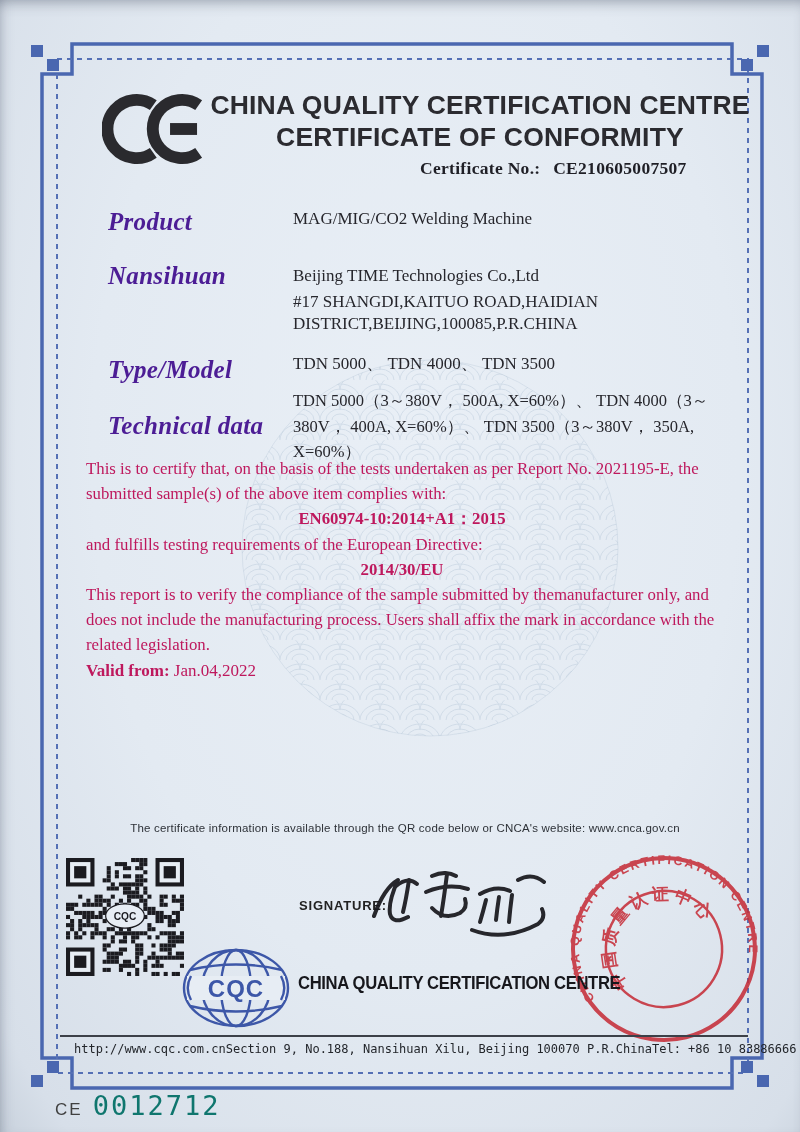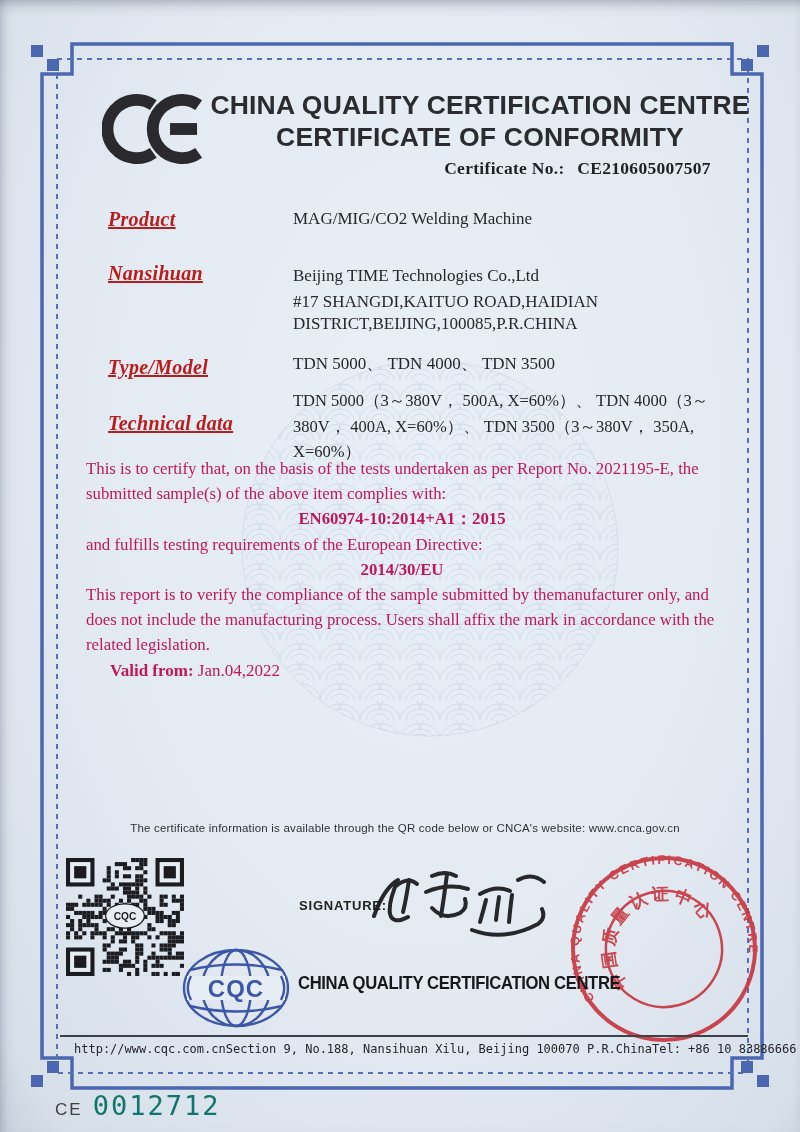--- a/index.html
+++ b/index.html
@@ -15,32 +15,32 @@
   }
   .edge-shadow{position:absolute;inset:0;pointer-events:none;
     box-shadow:inset 0 10px 14px -8px rgba(70,80,100,.45), inset 10px 0 14px -10px rgba(70,80,100,.35);}
   .abs{position:absolute;}
   
   .org-title{
     left:210px;top:90px;width:540px;text-align:center;
     font-family:"Liberation Sans", sans-serif;font-weight:bold;
     font-size:26.5px;letter-spacing:.2px;color:#2b2b30;line-height:1.2;
   }
-  .certno{left:420px;top:158px;width:315px;text-align:center;
+  .certno{left:420px;top:158px;width:315px;text-align:left;
     font-weight:bold;font-size:17.5px;color:#1f1f26;letter-spacing:.3px;}
   
-  .flabel{font-weight:bold;font-style:italic;font-size:20px;color:#b91c1c;letter-spacing:.3px;text-decoration:underline;}
+  .flabel{font-weight:bold;font-style:italic;font-size:25px;color:#4c1d95;letter-spacing:.3px;}
   .fvalue{font-size:17px;color:#26262c;}
   .tech-value{width:428px;line-height:1.55;font-size:16.5px;}
   
   .bodytext{left:86px;top:456px;width:632px;font-size:16.8px;line-height:1.5;color:#be185d;}
   .bodytext p{margin:0;}
   .centerline{text-align:center;font-weight:bold;margin:1px 0;}
   .validline{margin-top:13px;margin-left:14px;font-size:17px;}
-  .validline b{font-weight:bold;margin-left:24px;}
+  .validline b{font-weight:bold;}
   .notice{left:100px;top:822px;width:610px;text-align:center;
     font-family:"Liberation Sans", sans-serif;font-size:11.5px;color:#2e3238;letter-spacing:.2px;}
   
   .sig-label{left:282px;top:898px;font-family:"Liberation Sans", sans-serif;
     font-weight:bold;font-size:13px;letter-spacing:.8px;color:#222;margin-left:17px;}
   .sig-name-data{left:370px;top:880px;color:transparent;font-size:30px;}
   
   .cqc-org{left:298px;top:972px;font-family:"Liberation Sans", sans-serif;
     font-weight:bold;font-size:18.5px;color:#17171c;letter-spacing:-.4px;
     transform:scaleX(.9);transform-origin:left center;white-space:nowrap;}

